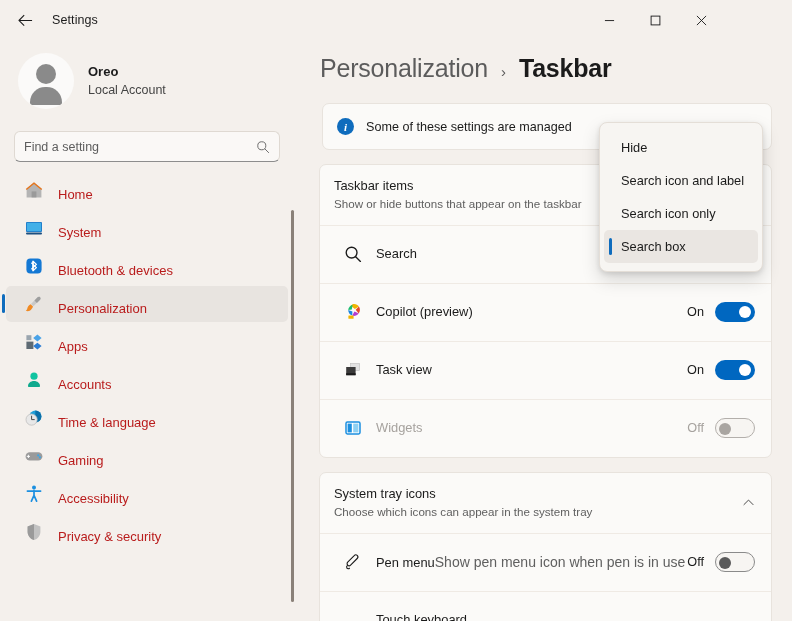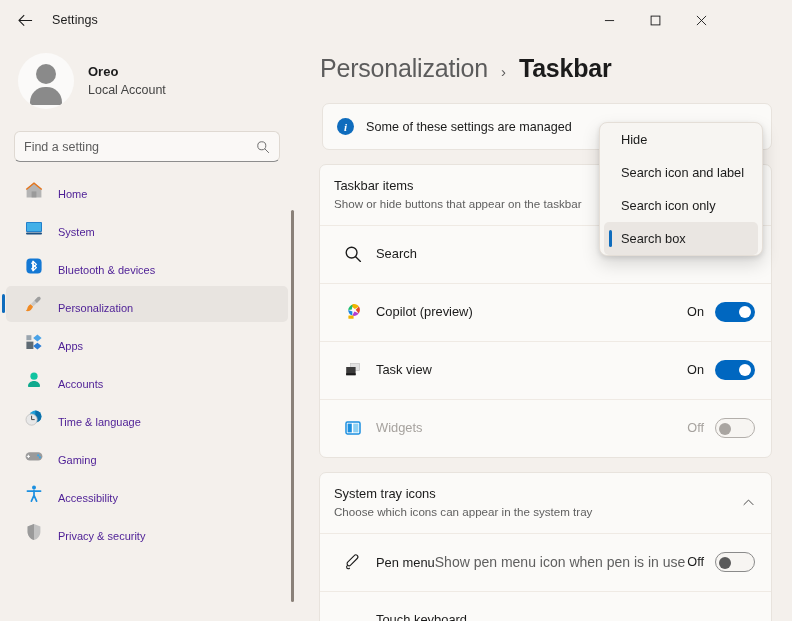--- a/index.html
+++ b/index.html
@@ -76,21 +76,21 @@
   .navitem {
     position: relative; display: flex; align-items: center; gap: 14px;
     height: 36px; margin: 2px 12px 2px 6px; padding-left: 18px;
     border-radius: 5px; cursor: pointer;
   }
   .navitem.selected { background: #e8e4e0; }
   .navitem.selected::before {
     content: ""; position: absolute; left: -4px; top: 8px;
     width: 3px; height: 19px; background: #0f6cbd; border-radius: 2px;
   }
-  .navitem .label { font-size: 11px; color: #4c1d95; margin-top: 8px; }
+  .navitem .label { font-size: 13px; color: #b91c1c; margin-top: 8px; }
   .nav-ico { width: 20px; height: 20px; flex: 0 0 20px; display: block; }
 
   .sb-scroll {
     position: absolute; left: 291px; top: 170px; width: 3px; height: 392px;
     background: #8a8179; border-radius: 2px;
   }
 
   
   .main {
     position: absolute; left: 300px; top: 40px; width: 492px; height: 581px;
@@ -164,21 +164,21 @@
   .toggle.on .knob { right: 4px; }
   .toggle.off .knob { left: 3px; background: #5a5a5a; }
   .toggle.off.dim { border-color: #b3afab; }
   .toggle.off.dim .knob { background: #a9a5a1; }
 
   
   .flyout {
     position: absolute; left: 599px; top: 122px; width: 164px;
     background: #f7f5f2; border: 1px solid #e4ded7; border-radius: 8px;
     box-shadow: 0 8px 18px rgba(0,0,0,.15), 0 2px 5px rgba(0,0,0,.10);
-    padding: 0 4px; z-index: 50;
+    padding: 8px 4px; z-index: 50;
   }
   .fly-item {
     position: relative; height: 33px; display: flex; align-items: center;
     padding-left: 17px; border-radius: 5px; cursor: pointer;
     font-size: 12.8px; color: #1b1b1b;
   }
   .fly-item.selected { background: #eae6e2; }
   .fly-item.selected::before {
     content: ""; position: absolute; left: 5px; top: 8px;
     width: 3px; height: 17px; background: #0f6cbd; border-radius: 2px;

